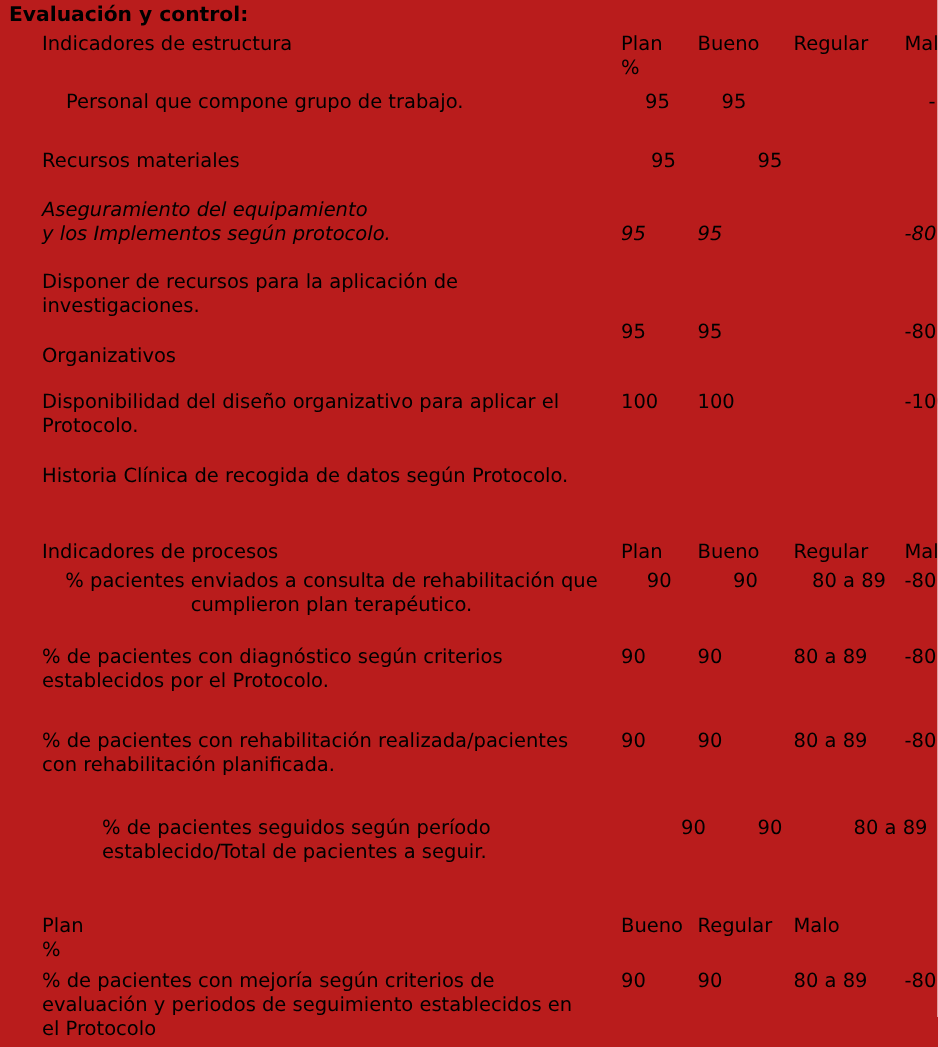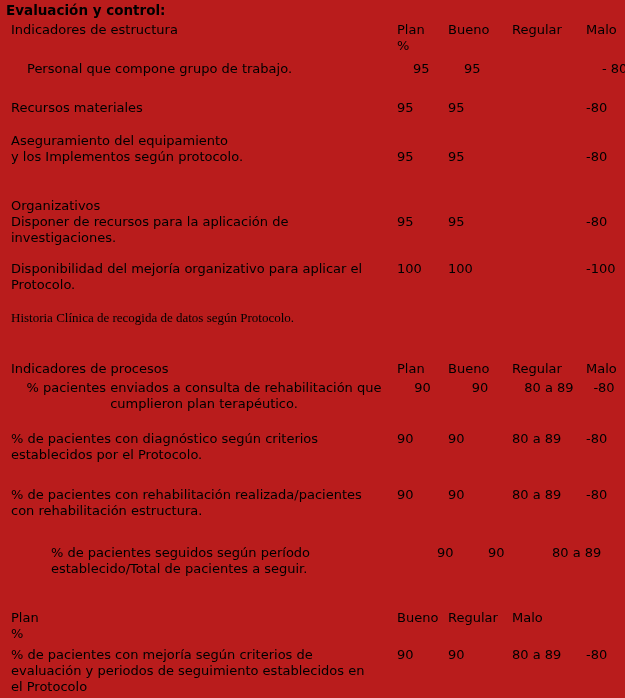--- a/index.html
+++ b/index.html
@@ -22,33 +22,33 @@
     font-size: 13.5px;
     font-weight: bold;
     white-space: pre;
   }
   .trow {
     position: absolute;
     left: 0;
     right: 3px;
     display: grid;
     grid-template-columns: 386px 51px 64px 74px 1fr;
-    padding-left: 11px;
+    padding-left: 28px;
   }
   .cell { white-space: pre; }
   .block { display: block; white-space: pre; }
   .para2 { margin-top: 17px; }
   
   .r0  { top: 22px; }
   .r1  { top: 61px; margin-left: 16px; }
-  .r2  { top: 100px; }
-  .r3  { top: 133px; }
+  .r2  { top: 100px; gap: 20px; }
+  .r3  { top: 133px; font-style: italic; }
   .r4  { top: 181px; }
   .r5  { top: 261px; }
-  .r6  { top: 310px; font-family: Liberation Serif, serif; }
+  .r6  { top: 310px; }
   .r7  { top: 361px; }
   .r8  { top: 380px; text-align: center; }
   .r9  { top: 431px; }
   .r10 { top: 487px; }
   .r11 { top: 545px; margin-left: 40px; }
   .r12 { top: 610px; }
   .r13 { top: 647px; }
   
   .r3 .num { padding-top: 16px; }  
   .r4 .num { padding-top: 33px; }  
@@ -88,30 +88,30 @@
   <div class="trow r3">
       <div class="cell ind">Aseguramiento del equipamiento
 y los Implementos según protocolo.</div>
       <div class="cell num">95</div>
       <div class="cell num">95</div>
       <div class="cell num"></div>
       <div class="cell num">-80</div>
     </div>
 
   <div class="trow r4">
-      <div class="cell ind"><span class="block para2">Organizativos</span><span class="block">Disponer de recursos para la aplicación de
-investigaciones.</span></div>
+      <div class="cell ind"><span class="block">Disponer de recursos para la aplicación de
+investigaciones.</span><span class="block para2">Organizativos</span></div>
       <div class="cell num">95</div>
       <div class="cell num">95</div>
       <div class="cell num"></div>
       <div class="cell num">-80</div>
     </div>
 
   <div class="trow r5">
-      <div class="cell ind">Disponibilidad del mejoría organizativo para aplicar el
+      <div class="cell ind">Disponibilidad del diseño organizativo para aplicar el
 Protocolo.</div>
       <div class="cell num">100</div>
       <div class="cell num">100</div>
       <div class="cell num"></div>
       <div class="cell num">-100</div>
     </div>
 
   <div class="trow r6">
       <div class="cell ind">Historia Clínica de recogida de datos según Protocolo.</div>
       <div class="cell num"></div>
@@ -141,21 +141,21 @@
       <div class="cell ind">% de pacientes con diagnóstico según criterios
 establecidos por el Protocolo.</div>
       <div class="cell num">90</div>
       <div class="cell num">90</div>
       <div class="cell num">80 a 89</div>
       <div class="cell num">-80</div>
     </div>
 
   <div class="trow r10">
       <div class="cell ind">% de pacientes con rehabilitación realizada/pacientes
-con rehabilitación estructura.</div>
+con rehabilitación planificada.</div>
       <div class="cell num">90</div>
       <div class="cell num">90</div>
       <div class="cell num">80 a 89</div>
       <div class="cell num">-80</div>
     </div>
 
   <div class="trow r11">
       <div class="cell ind">% de pacientes seguidos según período
 establecido/Total de pacientes a seguir.</div>
       <div class="cell num">90</div>

